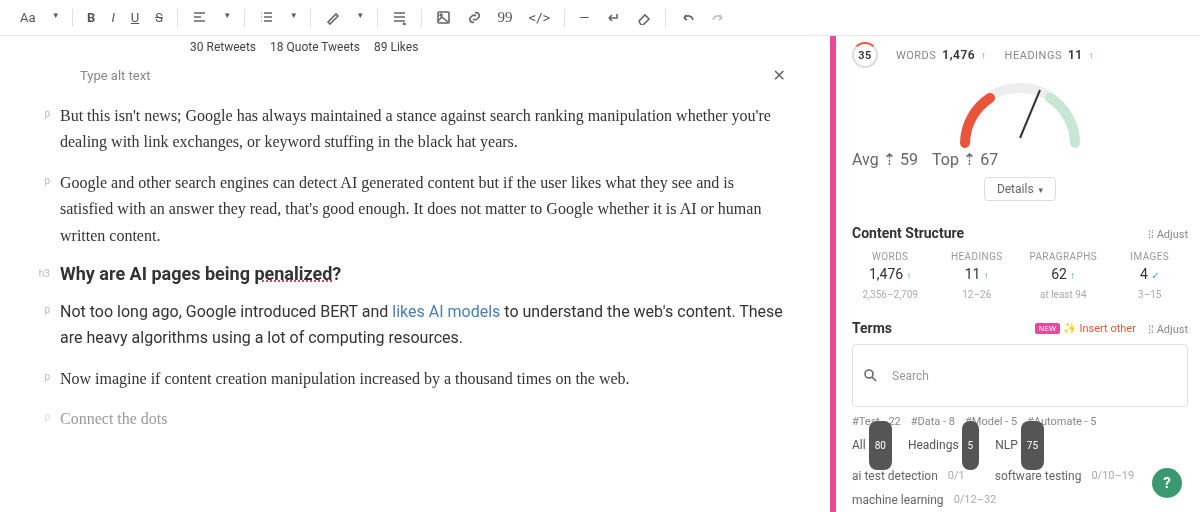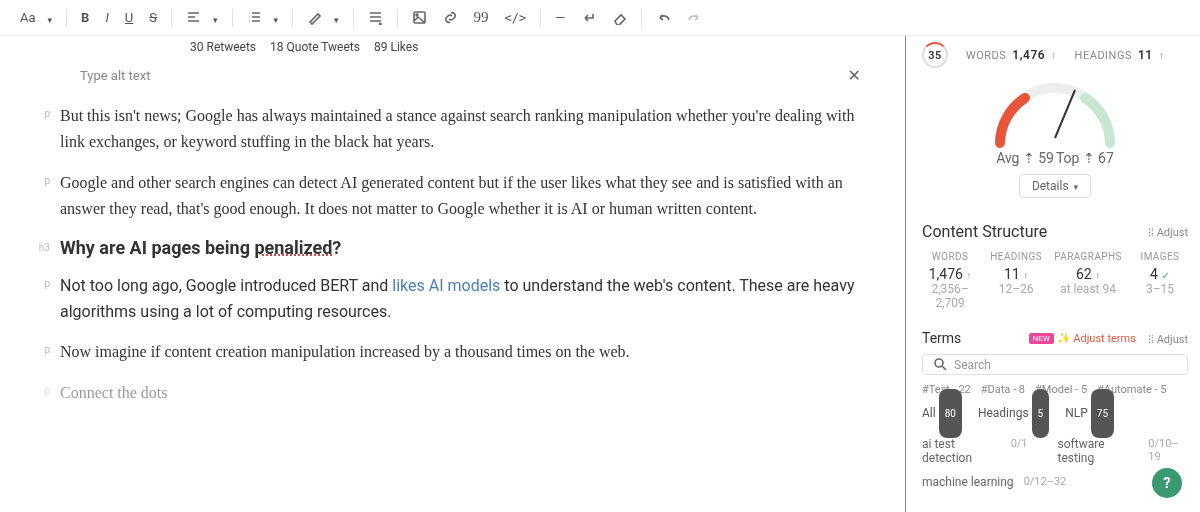--- a/index.html
+++ b/index.html
@@ -1,18 +1,18 @@
 <!DOCTYPE html>
 <html><head>
 <meta charset="utf-8">
 <style>
 *{box-sizing:border-box;margin:0;padding:0;font-family:-apple-system,BlinkMacSystemFont,"Segoe UI",Roboto,sans-serif}
 body{background:#fff;color:#333;width:1200px;height:512px;overflow:hidden;position:relative}
 .toolbar{height:36px;border-bottom:1px solid #e8e8e8;display:flex;align-items:center;padding:0 14px;gap:4px;font-size:13px;color:#555}
-.tb-btn{padding:4px 6px;cursor:pointer;border-radius:3px;display:flex;align-items:flex-end;gap:10px}
+.tb-btn{padding:4px 6px;cursor:pointer;border-radius:3px;display:flex;align-items:flex-start;gap:16px}
 .tb-sep{width:1px;height:18px;background:#e0e0e0;margin:0 4px}
 .bold{font-weight:700}
 .ital{font-style:italic}
 .und{text-decoration:underline}
 .strike{text-decoration:line-through}
 .chev{font-size:9px;margin-left:2px}
 .main{display:flex;height:calc(100% - 36px)}
 .editor{flex:1;padding:4px 40px 0 30px;overflow:hidden;position:relative}
 .embed{margin-left:160px;margin-bottom:6px}
 .tstamp{font-size:12px;color:#666;margin-bottom:10px}
@@ -20,48 +20,48 @@
 .tstats b{font-weight:400}
 .alt-row{display:flex;align-items:center;justify-content:space-between;margin:8px 0 14px 0;padding-left:50px}
 .alt-txt{font-size:13px;color:#888}
 .close-x{font-size:16px;color:#666;cursor:pointer;padding:4px}
 .block{display:flex;margin-bottom:14px;align-items:flex-start}
 .tag{width:30px;font-size:10px;color:#bbb;text-align:right;padding-right:10px;padding-top:5px;flex-shrink:0}
 .para{font-size:16px;line-height:1.65;color:#333;font-family:Georgia,serif}
 .h3{font-size:18px;font-weight:700;font-family:Georgia,serif}
 .h3 .uline{text-decoration:underline;text-decoration-style:dotted;text-decoration-color:#d44}
 .link{color:#4a7db8}
-.sidebar{width:295px;border-left:1px solid #ec4899;padding:0 12px 0 16px;overflow:hidden;font-size:13px}
+.sidebar{width:370px;border-left:6px solid #ec4899;padding:0 12px 0 16px;overflow:hidden;font-size:13px}
 .top-stats{display:flex;align-items:center;gap:18px;padding:6px 0;font-size:11px;color:#888;letter-spacing:.5px}
 .badge35{width:26px;height:26px;border:2px solid #ddd;border-top-color:#e8553a;border-radius:50%;display:flex;align-items:center;justify-content:center;font-size:11px;font-weight:600;color:#333}
 .stat-grp{display:flex;align-items:baseline;gap:6px}
 .stat-grp .v{color:#333;font-weight:600;font-size:12px}
 .up{color:#3a9;font-size:10px}
 .gauge-wrap{text-align:center;padding:4px 0 8px 0}
 .gauge{width:140px;height:70px;margin:0 auto;position:relative}
 .gauge svg{width:140px;height:70px}
 .gscore{position:absolute;top:38px;left:0;right:0;font-size:26px;font-weight:700;color:#333}
 .gscore small{font-size:13px;font-weight:400;color:#999}
-.avgtop{font-size:14px;color:#666;display:flex;justify-content:center;gap:2px;margin-top:2px}
+.avgtop{font-size:16px;color:#666;display:flex;gap:14px;margin-top:2px}
 .details-btn{display:inline-block;margin:8px auto 0;padding:4px 12px;border:1px solid #ddd;border-radius:4px;font-size:12px;color:#666;cursor:pointer}
 .section-hdr{display:flex;justify-content:space-between;align-items:center;margin:16px 0 10px 0}
-.section-hdr h4{font-size:16px;font-weight:400;color:#333}
+.section-hdr h4{font-size:14px;font-weight:700;color:#333}
 .adjust{font-size:11px;color:#888;cursor:pointer}
 .cs-grid{display:flex;gap:10px;text-align:center}
 .cs-col{flex:1}
 .cs-lbl{font-size:10px;color:#999;letter-spacing:.4px;margin-bottom:4px}
 .cs-val{font-size:14px;font-weight:400;color:#333}
 .cs-val .up{font-size:10px}
 .cs-val .ck{color:#3a9;font-size:10px}
-.cs-range{font-size:12px;color:#aaa;margin-top:0}
+.cs-range{font-size:10px;color:#aaa;margin-top:7px}
 .terms-hdr{display:flex;justify-content:space-between;align-items:center;margin:20px 0 8px 0}
-.terms-hdr h4{font-size:14px;font-weight:400}
+.terms-hdr h4{font-size:14px;font-weight:700}
 .new-badge{background:#ec4899;color:#fff;font-size:8px;padding:1px 4px;border-radius:2px;margin-left:4px;vertical-align:top}
 .insert-btn{font-size:11px;color:#e8553a;cursor:pointer;display:flex;align-items:center;gap:3px}
-.search-box{border:1px solid #e0e0e0;border-radius:4px;padding:2px 10px;font-size:12px;color:#999;margin-bottom:8px;display:flex;align-items:center;gap:6px}
+.search-box{border:1px solid #e0e0e0;border-radius:4px;padding:23px 10px;font-size:12px;color:#999;margin-bottom:8px;display:flex;align-items:center;gap:14px}
 .tag-row{display:flex;gap:10px;font-size:11px;color:#888;margin-bottom:10px;flex-wrap:wrap}
 .tag-row span{cursor:pointer}
 .filter-row{display:flex;gap:16px;font-size:12px;color:#555;margin-bottom:12px;align-items:center}
 .pill{background:#555;color:#fff;font-size:10px;padding:19px 6px;border-radius:8px}
 .term-list{font-size:12px;color:#666}
 .term-item{display:flex;justify-content:flex-start;gap:10px;padding:5px 0}
 .term-cnt{color:#aaa;font-size:11px}
 .term-row2{display:flex;gap:30px}
 .help-fab{position:absolute;right:18px;bottom:14px;width:30px;height:30px;background:#3a9970;border-radius:50%;color:#fff;display:flex;align-items:center;justify-content:center;font-weight:700;font-size:15px}
 svg.ico{width:15px;height:15px;stroke:#666;fill:none;stroke-width:1.6}
@@ -247,21 +247,21 @@
           <div class="cs-val">4 <span class="ck">✓</span></div>
           <div class="cs-range">3–15</div>
         </div>
       </div>
 
     <div class="terms-hdr">
       <h4>Terms</h4>
       <div style="display:flex;gap:12px;align-items:center">
         <span class="insert-btn">
             <span class="new-badge">NEW</span>
-            <span>✨ Adjust terms</span>
+            <span>✨ Insert other</span>
           </span>
         <span class="adjust">⁝⁞ Adjust</span>
       </div>
     </div>
     <div class="search-box">
       <svg class="ico">
           <circle cx="6" cy="6" r="4"></circle>
           <path d="M9 9l4 4"></path>
         </svg>
       <span>Search</span>

